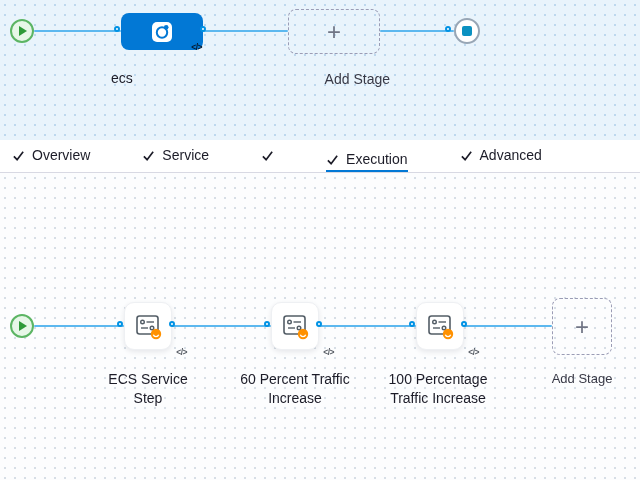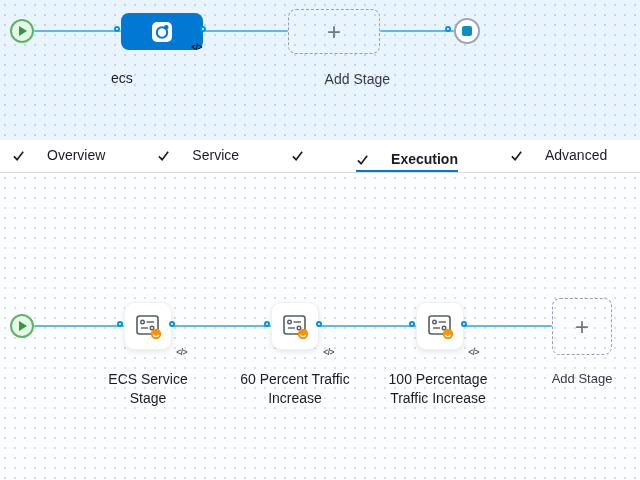--- a/index.html
+++ b/index.html
@@ -49,24 +49,24 @@
     z-index:2; background:transparent; }
   .plus-glyph { font-size:24px; font-weight:300; color:#707585; line-height:1; }
   .add-stage-box { left:288px; top:9px; width:92px; height:45px; }
   .add-stage-label { position:absolute; left:278px; top:71px; width:112px;
     text-align:right; font-size:14px; color:#383946; }
 
   
   .tabbar { position:absolute; left:0; top:140px; width:640px; height:33px;
     background:#fff; border-bottom:1px solid #d8d9e3; display:flex;
     align-items:stretch; padding-left:12px; gap:52px; overflow:hidden; }
-  .tab { display:flex; align-items:center; gap:22px; font-size:14px;
+  .tab { display:flex; align-items:center; gap:7px; font-size:14px;
     color:#1c1c28; cursor:pointer; white-space:nowrap;
     border-bottom:2px solid transparent; }
-  .tab.active { font-weight:bold; border-bottom:2px solid #0278d5;margin-top:8px; }
+  .tab.active { font-weight:normal; border-bottom:2px solid #0278d5;margin-top:8px; }
   .check-icon { width:13px; height:13px; flex:0 0 auto; }
 
   
   .step-card { position:absolute; width:48px; height:48px; background:#fff;
     border:1px solid #eef0f3; border-radius:10px; display:flex;
     align-items:center; justify-content:center; cursor:pointer; z-index:2;
     box-shadow:0 2px 5px rgba(40,41,61,0.10); }
   .step-card .code-badge { position:absolute; right:-16px; bottom:-8px;
     font-size:8.5px; font-weight:bold; color:#565c64; letter-spacing:-0.5px; }
   .step-label { position:absolute; width:112px; text-align:center;
@@ -168,21 +168,21 @@
         <circle cx="9.5" cy="11" r="1.8" fill="none" stroke="#535d66" stroke-width="1.4"></circle>
         <line x1="13.5" y1="11" x2="21" y2="11" stroke="#535d66" stroke-width="1.4"></line>
         <line x1="8" y1="17" x2="15" y2="17" stroke="#535d66" stroke-width="1.4"></line>
         <circle cx="19" cy="17" r="1.8" fill="none" stroke="#535d66" stroke-width="1.4"></circle>
         <circle cx="23" cy="23" r="5.2" fill="#ff9100"></circle>
         <path d="M20.3 23.8 a2.9 2.9 0 0 0 5.4 0" fill="none" stroke="#ffffff" stroke-width="1.3"></path>
       </svg>
       <span class="code-badge">&lt;/&gt;</span>
     </div>
     <div class="cdot" style="left:169px; top:148px;"></div>
-    <div class="step-label" style="left:92px; top:197px;">ECS Service Stage</div>
+    <div class="step-label" style="left:92px; top:197px;">ECS Service Step</div>
 
     <div class="cdot" style="left:264px; top:148px;"></div>
     <div class="step-card" style="left:271px; top:129px;">
       <svg width="30" height="30" viewBox="0 0 30 30">
         <rect x="4" y="5" width="21" height="18" rx="2.5" fill="none" stroke="#535d66" stroke-width="1.6"></rect>
         <circle cx="9.5" cy="11" r="1.8" fill="none" stroke="#535d66" stroke-width="1.4"></circle>
         <line x1="13.5" y1="11" x2="21" y2="11" stroke="#535d66" stroke-width="1.4"></line>
         <line x1="8" y1="17" x2="15" y2="17" stroke="#535d66" stroke-width="1.4"></line>
         <circle cx="19" cy="17" r="1.8" fill="none" stroke="#535d66" stroke-width="1.4"></circle>
         <circle cx="23" cy="23" r="5.2" fill="#ff9100"></circle>

